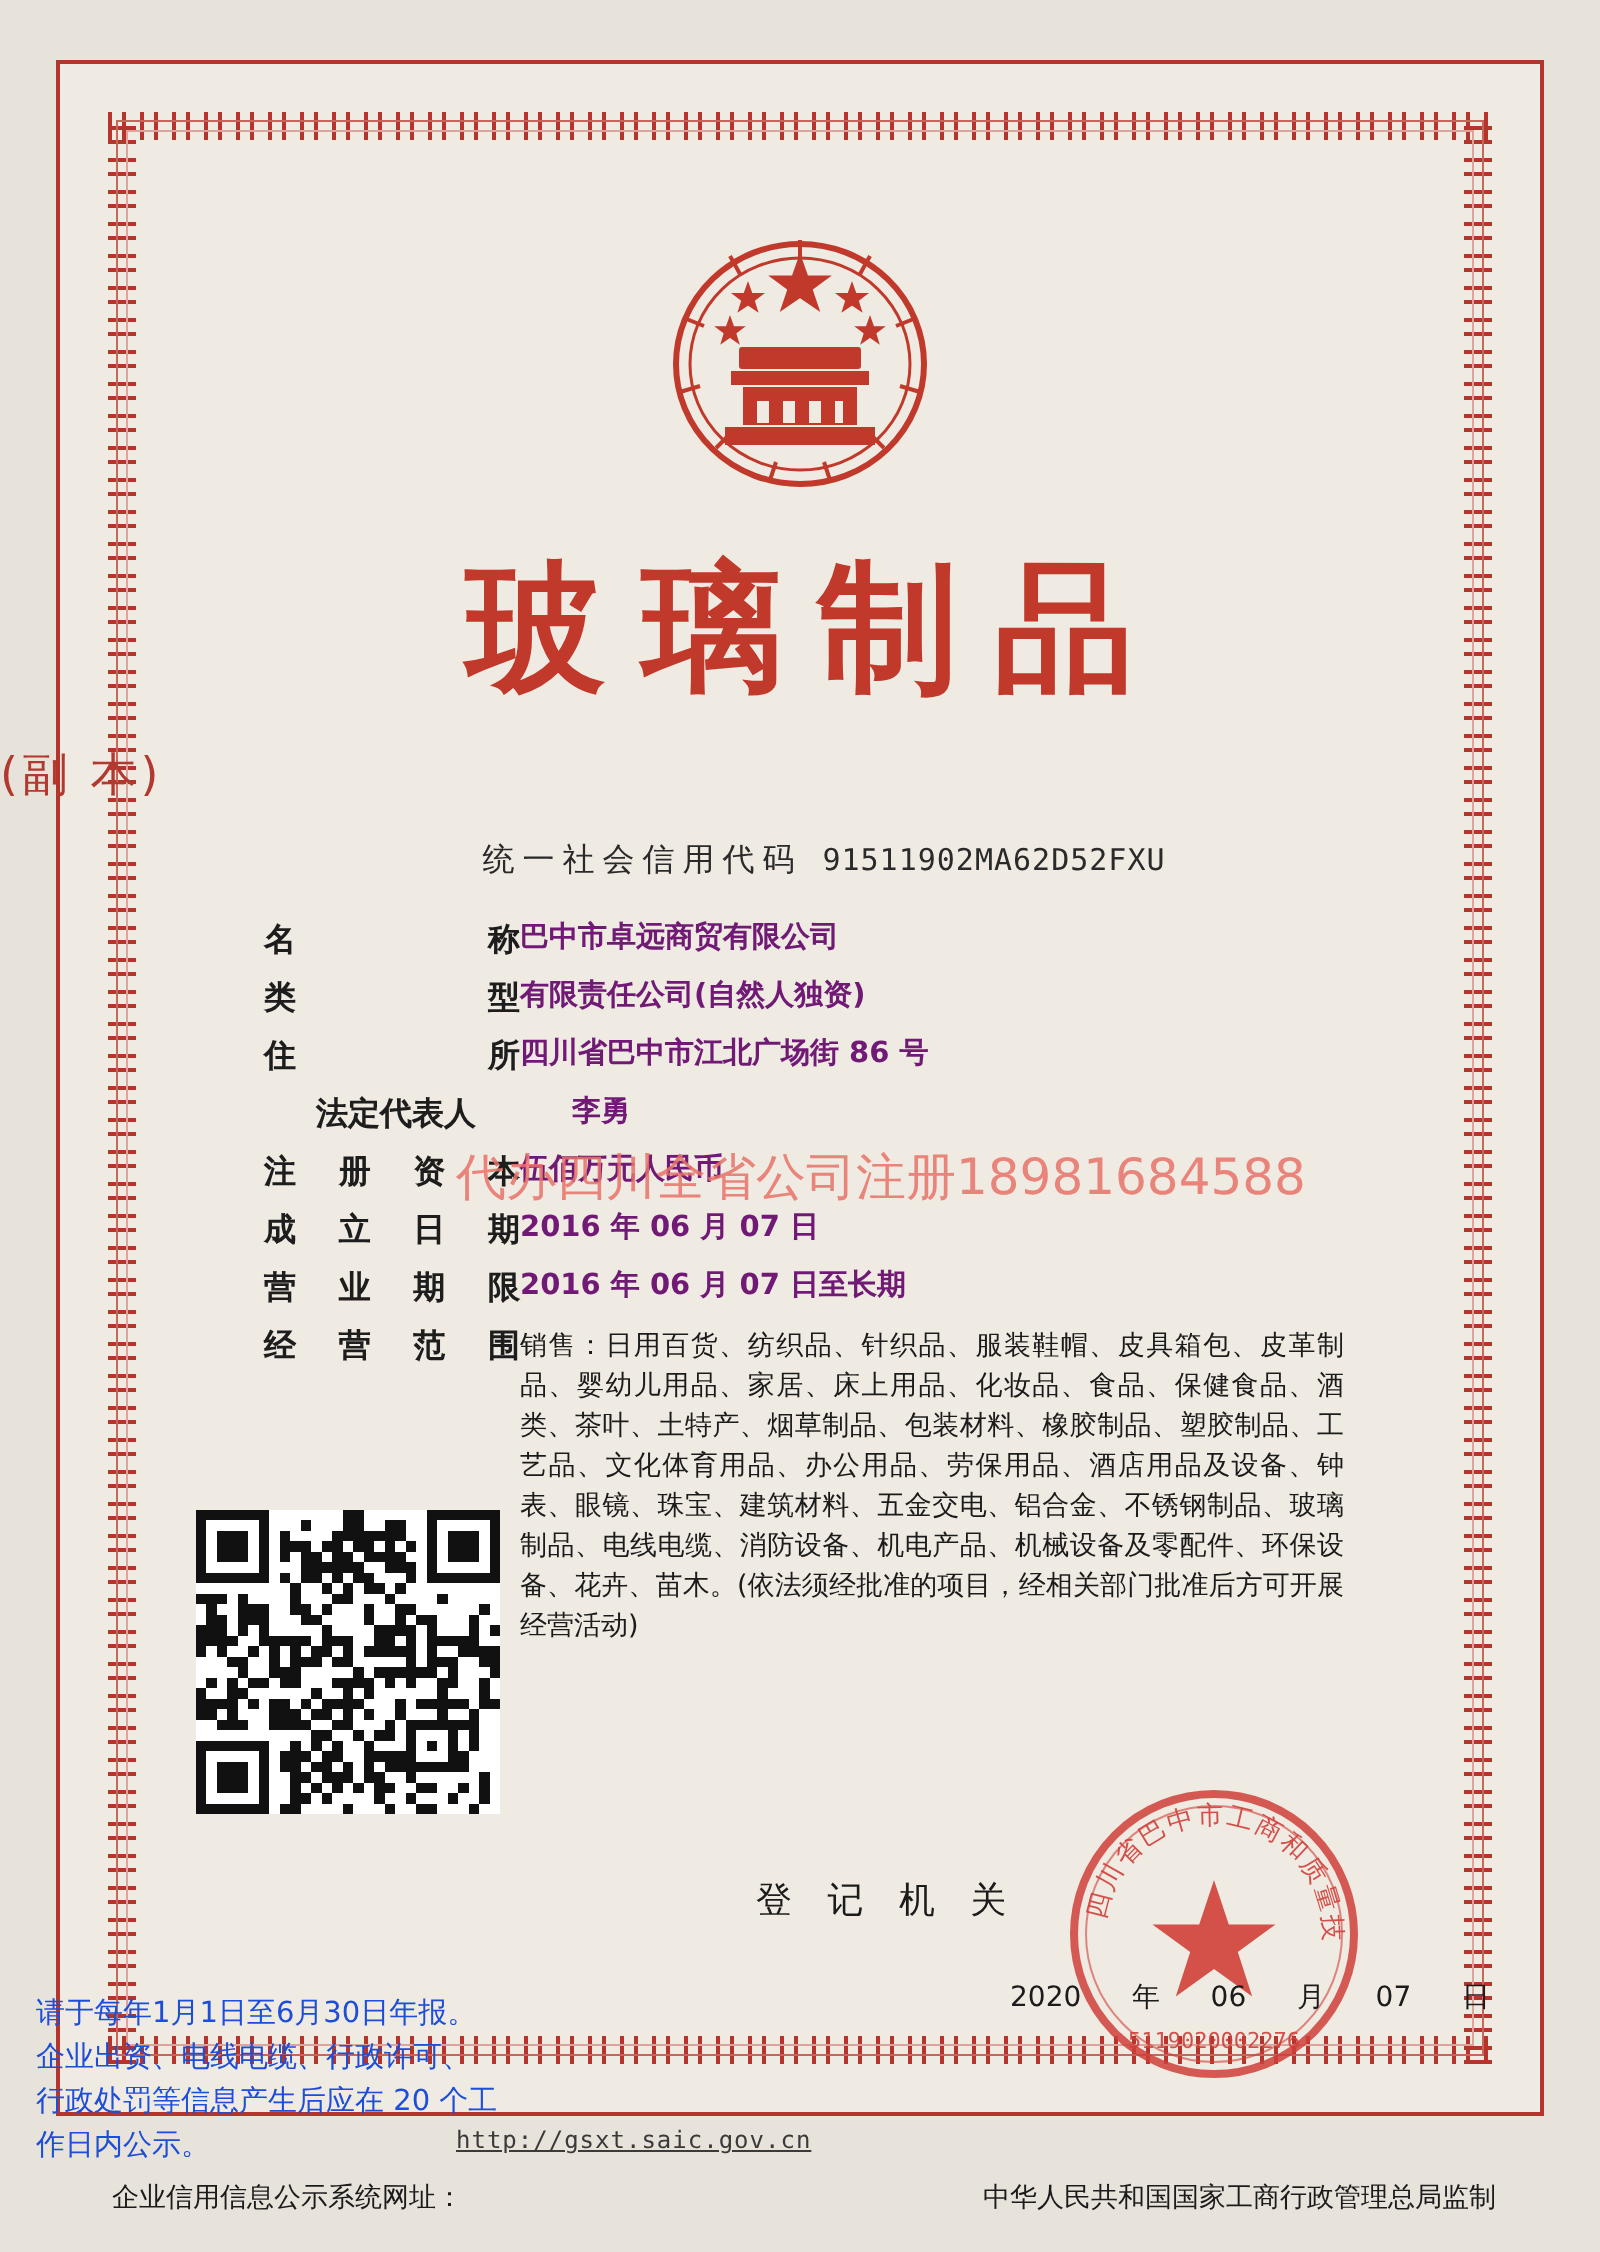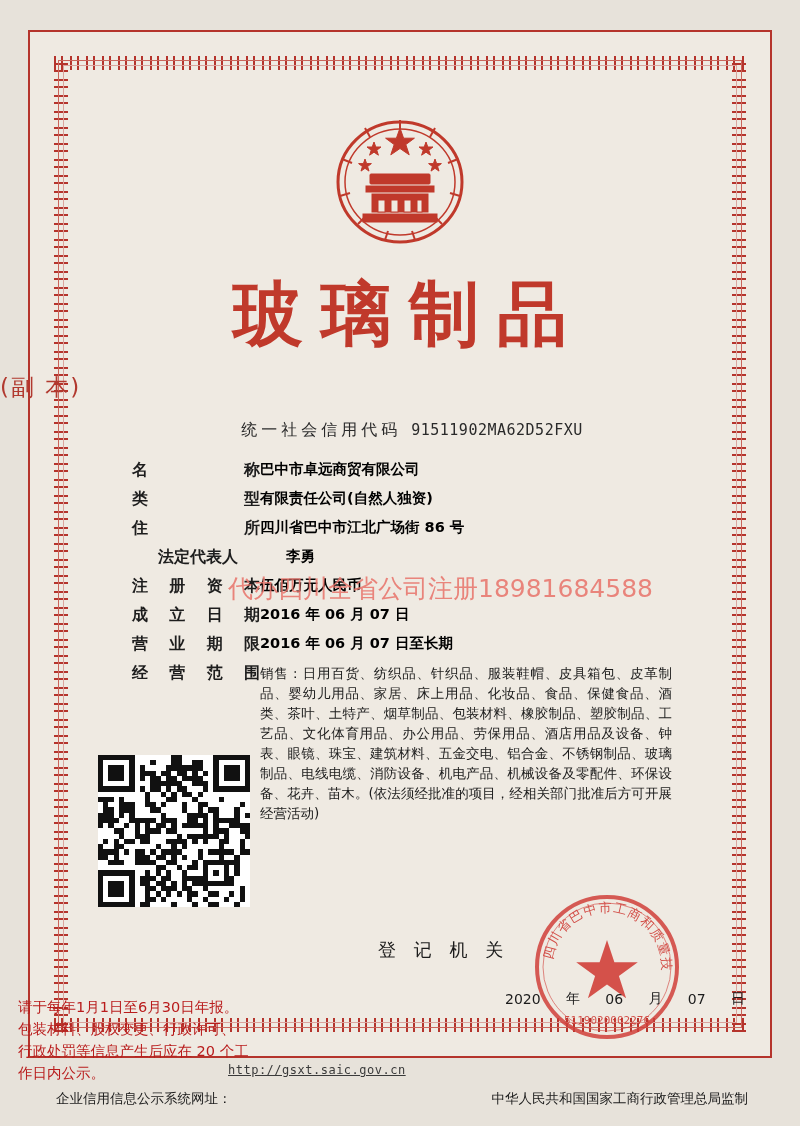--- a/index.html
+++ b/index.html
@@ -137,21 +137,21 @@
     font-size: 16px;
     font-weight: bold;
     color: #1d1d1d;
     display: flex;
     justify-content: space-between;
   }
   .field-label.lbl4 { padding-right: 0; margin-left: 26px; }
   .field-value {
     font-family: "DejaVu Sans", sans-serif;
     font-size: 14.5px;
-    color: #000000;
+    color: #701a75;
     line-height: 19px;
     font-weight: bold;
     text-align: center;
   }
   .scope-value {
     font-family: "DejaVu Sans", sans-serif;
     font-size: 13.5px;
     line-height: 20px;
     color: #1b1b1b;
     width: 412px;
@@ -214,21 +214,21 @@
 
   
   .notice {
     position: absolute;
     left: 18px;
     top: 996px;
     width: 250px;
     font-family: "DejaVu Sans", sans-serif;
     font-size: 14.5px;
     line-height: 22px;
-    color: #b91c1c;
+    color: #1d4ed8;
   }
 
   .url-mono {
     position: absolute;
     left: 228px;
     top: 1063px;
     font-family: "DejaVu Sans Mono", monospace;
     font-size: 12px;
     color: #3a3a3a;
     letter-spacing: 0.5px;
@@ -826,21 +826,21 @@
     <span>2020</span>
     <span>年</span>
     <span>06</span>
     <span>月</span>
     <span>07</span>
     <span>日</span>
   </div>
 
   <div class="notice">
     <div>请于每年1月1日至6月30日年报。</div>
-    <div>包装材料、股权变更、行政许可、</div>
+    <div>企业出资、电线电缆、行政许可、</div>
     <div>行政处罚等信息产生后应在 20 个工</div>
     <div>作日内公示。</div>
   </div>
 
   <div class="url-mono">http://gsxt.saic.gov.cn</div>
   <div class="footer-left">企业信用信息公示系统网址：</div>
   <div class="footer-right">中华人民共和国国家工商行政管理总局监制</div>
 
 </div>
 

